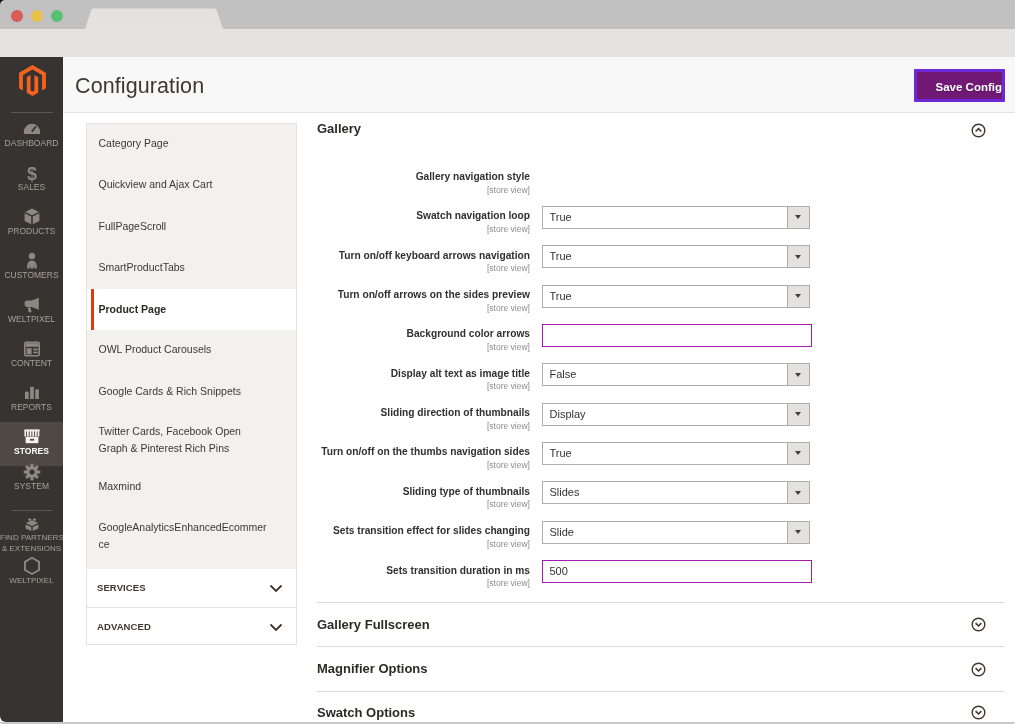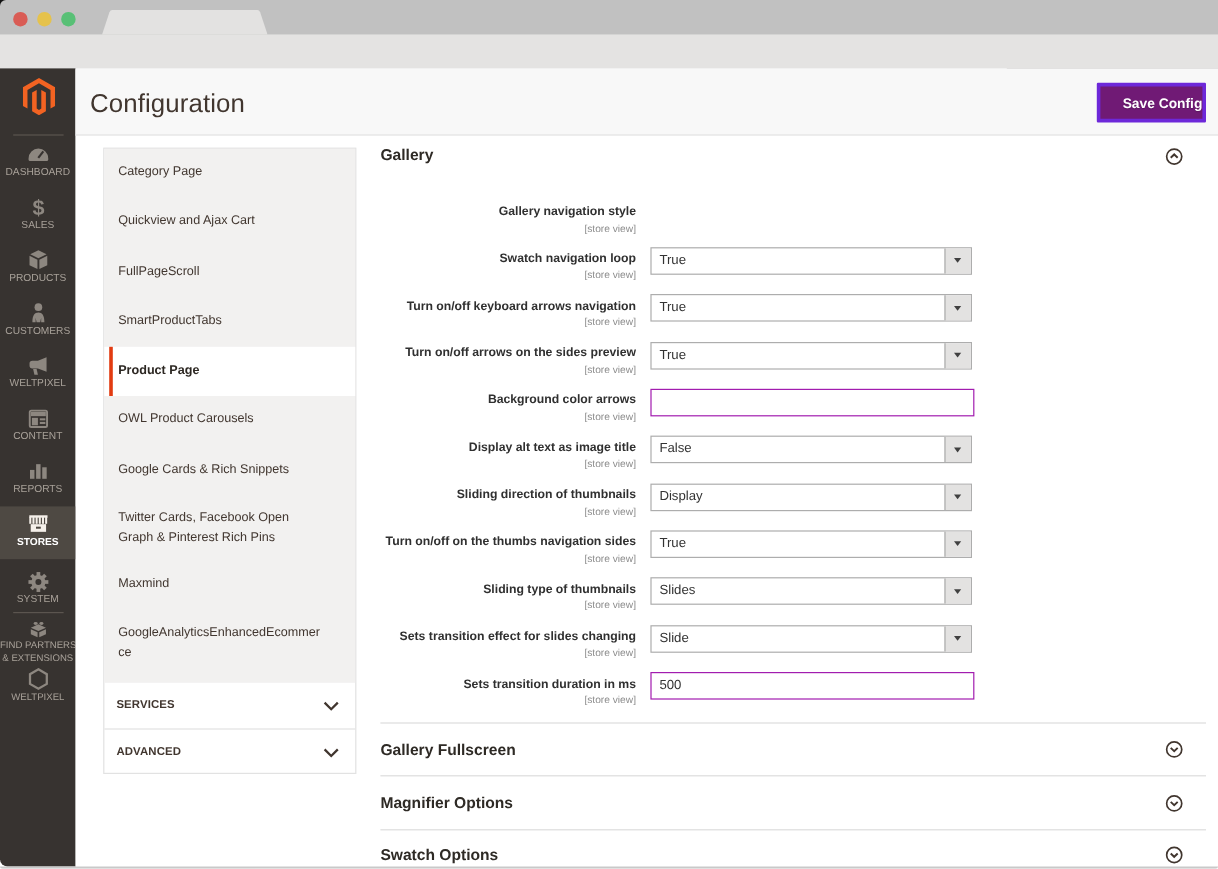--- a/index.html
+++ b/index.html
@@ -143,21 +143,21 @@
             <rect x="6.04" y="4.9" width="1.7" height="5.6" fill="#f5f0ea"></rect>
             <rect x="8.68" y="4.9" width="1.7" height="5.6" fill="#f5f0ea"></rect>
             <rect x="11.32" y="4.9" width="1.7" height="5.6" fill="#f5f0ea"></rect>
             <rect x="13.96" y="4.9" width="1.7" height="5.6" fill="#f5f0ea"></rect>
             <rect x="16.60" y="4.9" width="1.7" height="5.6" fill="#f5f0ea"></rect>
             <rect x="4.6" y="10.8" width="12.8" height="6.4" fill="#f5f0ea"></rect>
             <rect x="9" y="12.9" width="4" height="1.7" fill="#4e4943"></rect>
           </svg></div>
   <div class="mil" style="color:#ffffff;font-weight:bold;">STORES</div>
 </div>
-<div class="mi" style="top:413px;text-align:center;">
+<div class="mi" style="top:400px;text-align:center;">
   <div class="mic"><svg width="22" height="22" viewBox="0 0 22 22">
             <rect x="-1.55" y="-8.3" width="3.1" height="3.6" fill="#8d8780" transform="rotate(0 11 11) translate(11 11)"></rect>
             <rect x="-1.55" y="-8.3" width="3.1" height="3.6" fill="#8d8780" transform="rotate(45 11 11) translate(11 11)"></rect>
             <rect x="-1.55" y="-8.3" width="3.1" height="3.6" fill="#8d8780" transform="rotate(90 11 11) translate(11 11)"></rect>
             <rect x="-1.55" y="-8.3" width="3.1" height="3.6" fill="#8d8780" transform="rotate(135 11 11) translate(11 11)"></rect>
             <rect x="-1.55" y="-8.3" width="3.1" height="3.6" fill="#8d8780" transform="rotate(180 11 11) translate(11 11)"></rect>
             <rect x="-1.55" y="-8.3" width="3.1" height="3.6" fill="#8d8780" transform="rotate(225 11 11) translate(11 11)"></rect>
             <rect x="-1.55" y="-8.3" width="3.1" height="3.6" fill="#8d8780" transform="rotate(270 11 11) translate(11 11)"></rect>
             <rect x="-1.55" y="-8.3" width="3.1" height="3.6" fill="#8d8780" transform="rotate(315 11 11) translate(11 11)"></rect>
             <circle cx="11" cy="11" r="5.9" fill="#8d8780"></circle>

